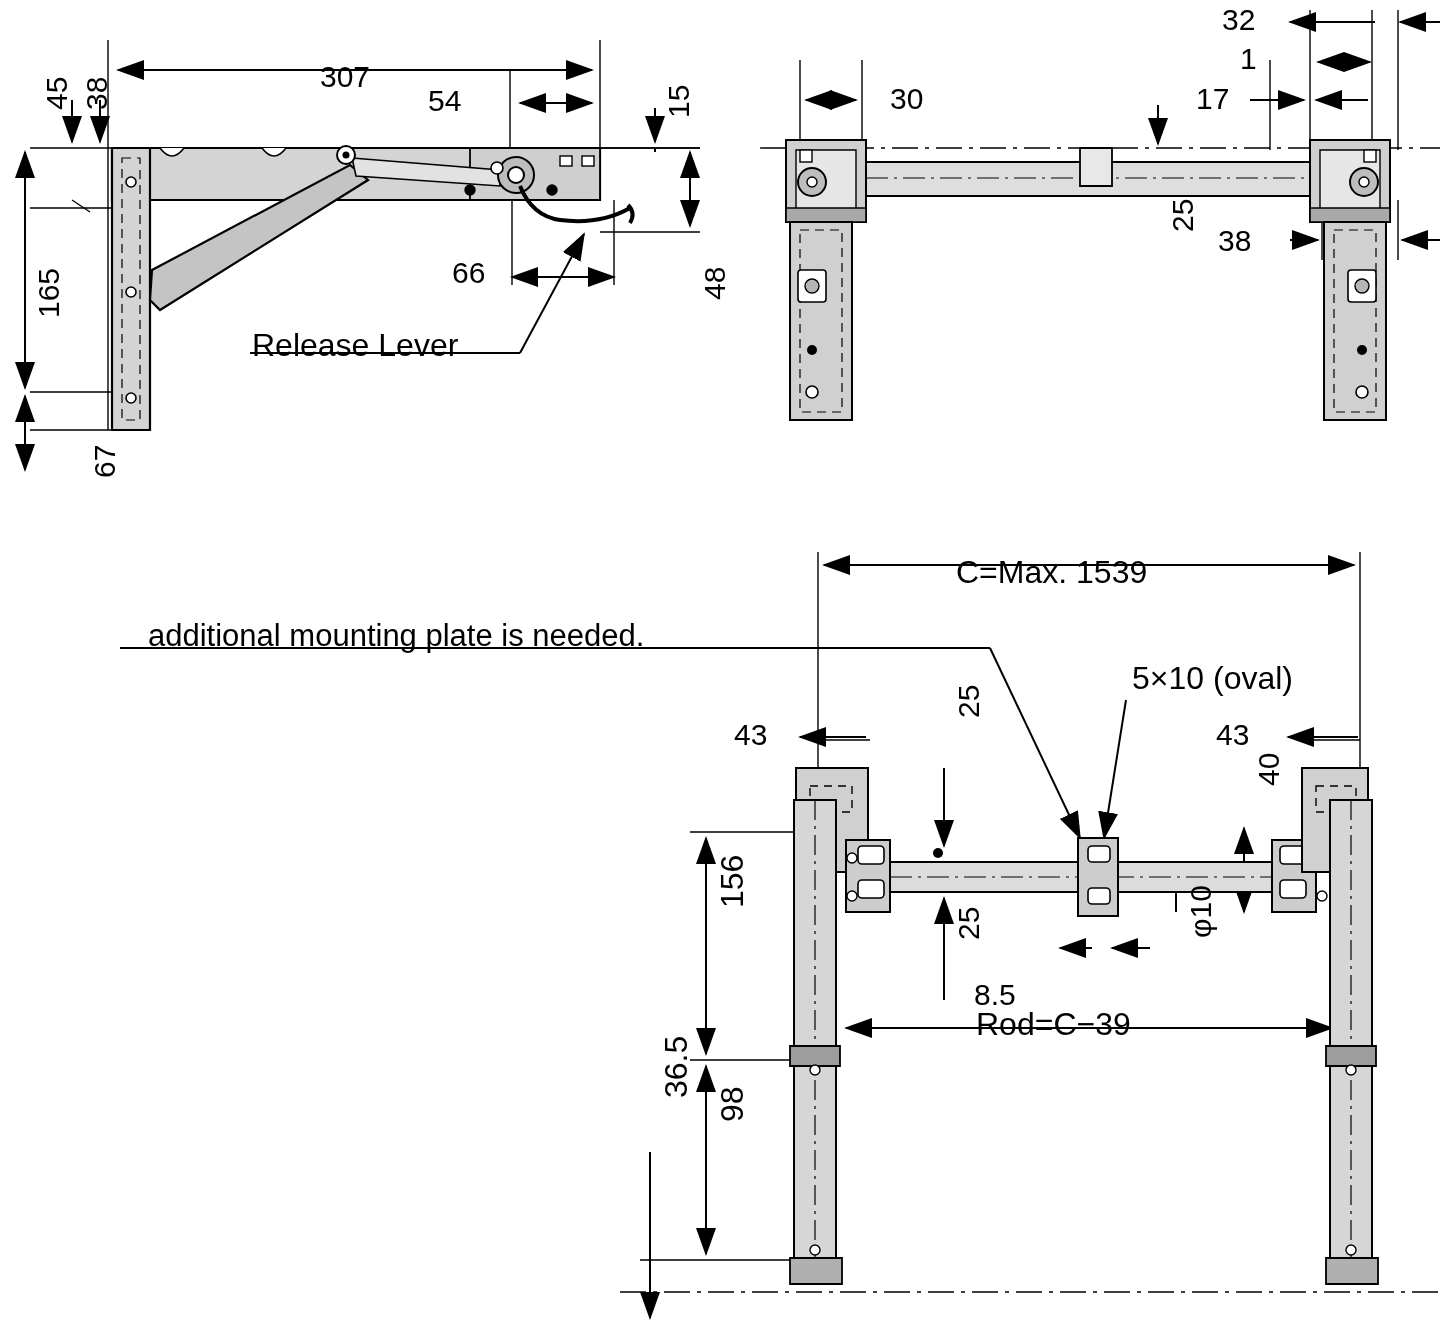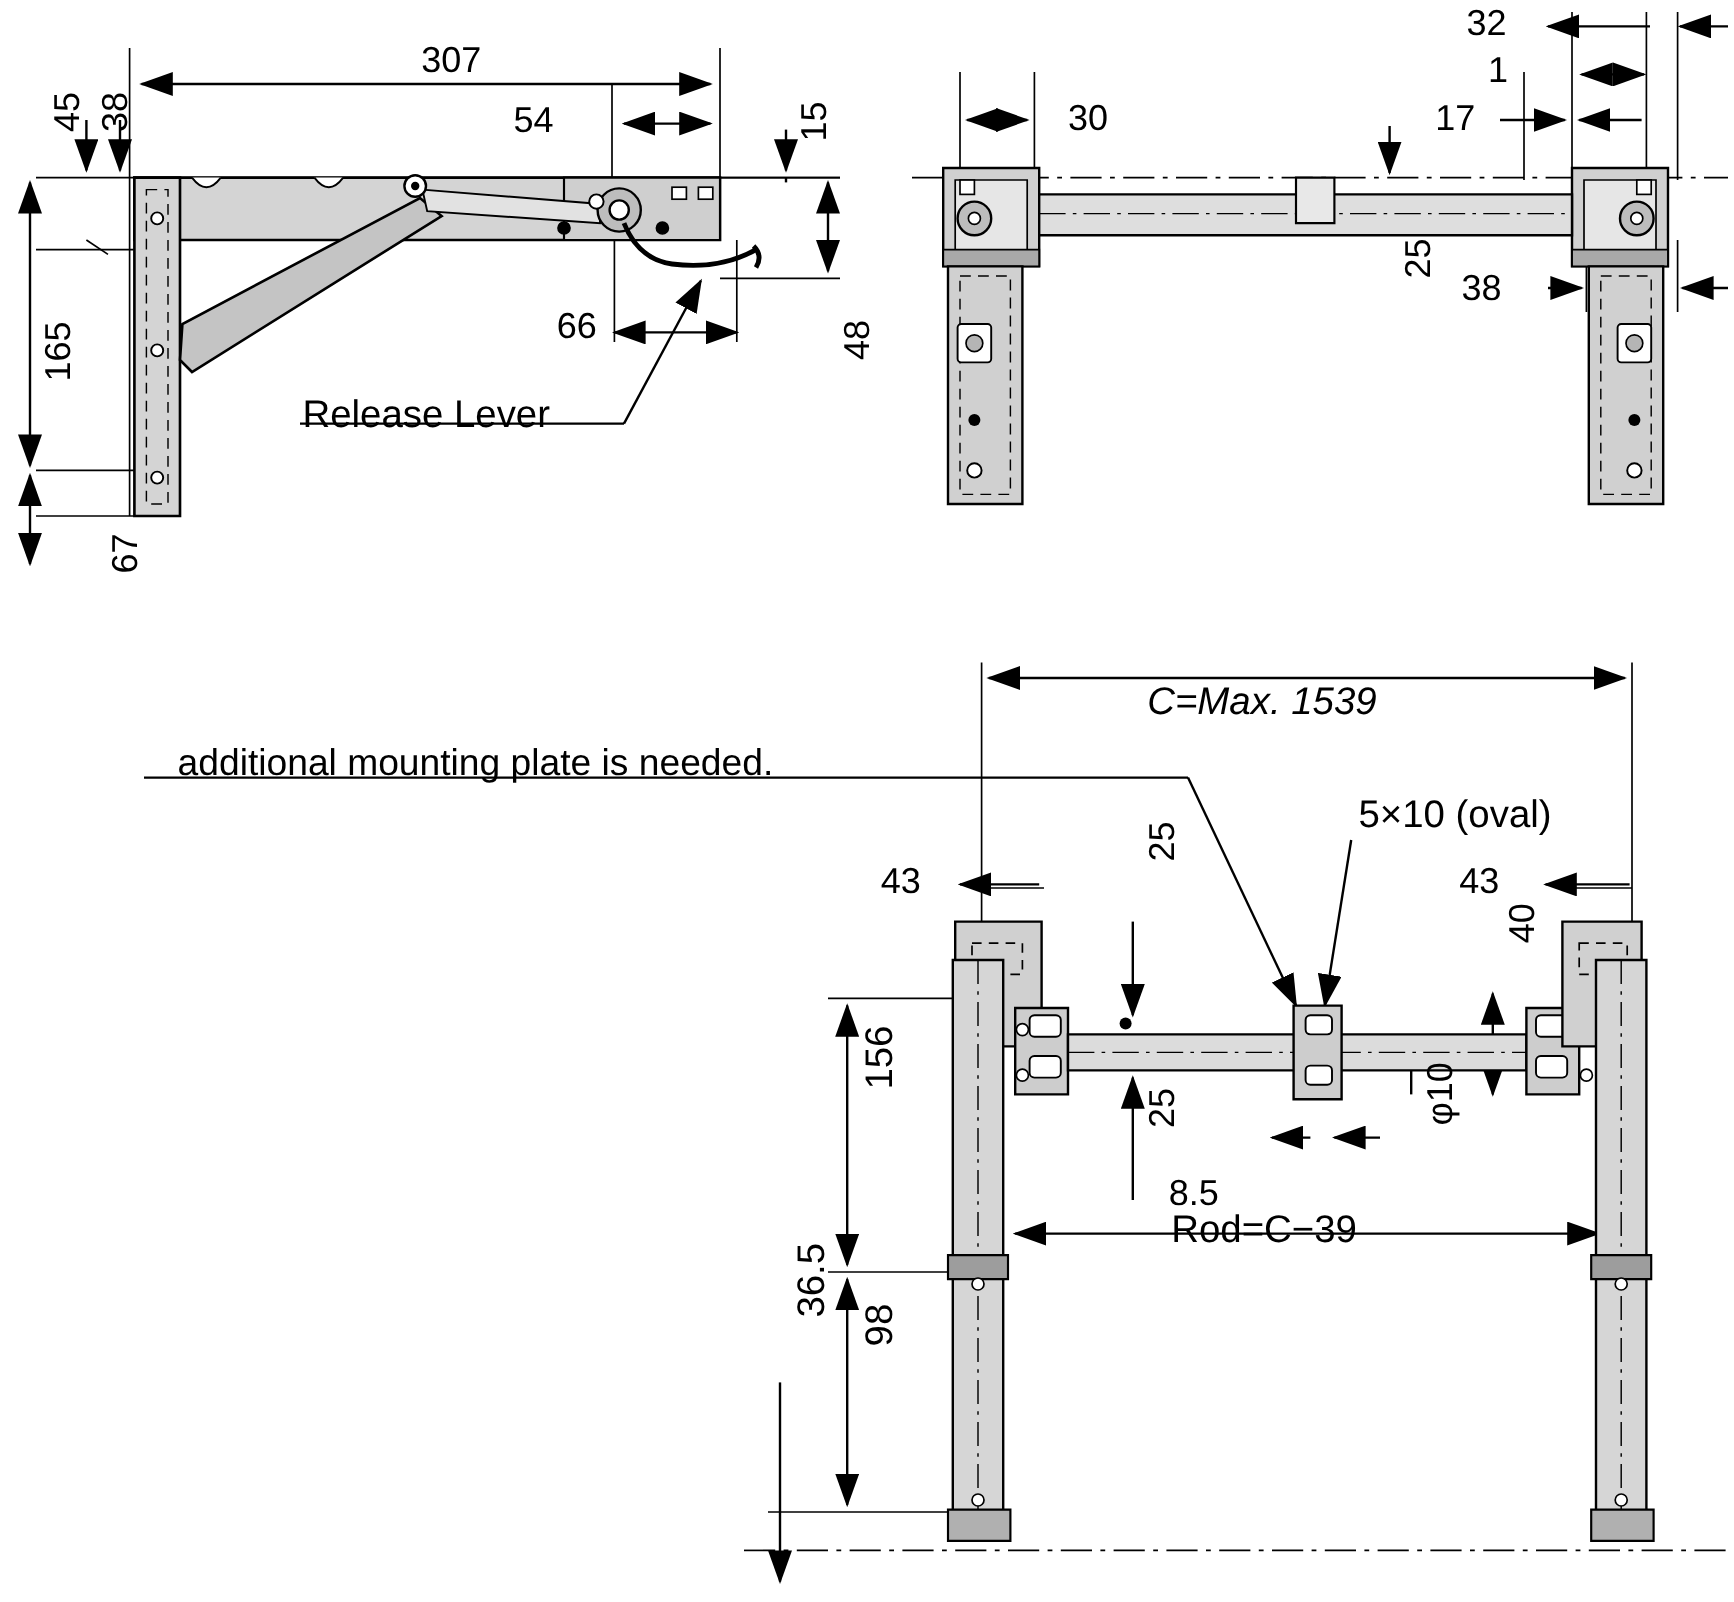--- a/index.html
+++ b/index.html
@@ -262,41 +262,41 @@
       <line x1="1351" y1="800" x2="1351" y2="1280" stroke-width="1.2" stroke-dasharray="20,6,3,6"></line>
       <path d="M1326,1046 L1376,1046 L1376,1066 L1326,1066 Z" fill="#9d9d9d" stroke="#000" stroke-width="1.8"></path>
       <path d="M1326,1258 L1378,1258 L1378,1284 L1326,1284 Z" fill="#b0b0b0" stroke="#000" stroke-width="1.8"></path>
       <circle cx="1351" cy="1070" r="5" fill="#fff" stroke="#000" stroke-width="1.4"></circle>
       <circle cx="1351" cy="1250" r="5" fill="#fff" stroke="#000" stroke-width="1.4"></circle>
 
       <circle cx="938" cy="853" r="5" fill="#000" stroke="none"></circle>
     </g>
   </svg>
 
-  <div class="lbl dim" style="left:320px; top:36px;margin-left:31px;">307</div>
+  <div class="lbl dim" style="left:320px; top:62px;">307</div>
   <div class="lbl dim" style="left:428px; top:86px;">54</div>
   <div class="lbl dim rot" style="left:664px; top:118px;">15</div>
   <div class="lbl dim rot" style="left:700px; top:300px;">48</div>
   <div class="lbl dim rot" style="left:34px; top:318px;">165</div>
   <div class="lbl dim rot" style="left:90px; top:478px;">67</div>
   <div class="lbl dim rot" style="left:42px; top:110px;">45</div>
   <div class="lbl dim rot" style="left:82px; top:110px;">38</div>
-  <div class="lbl dim" style="left:452px; top:258px;margin-left:12px;">66</div>
+  <div class="lbl dim" style="left:452px; top:258px;">66</div>
   <div class="lbl big" style="left:252px; top:329px;">Release Lever</div>
 
   <div class="lbl dim" style="left:1222px; top:5px;">32</div>
   <div class="lbl dim" style="left:1240px; top:44px;">1</div>
   <div class="lbl dim" style="left:1196px; top:84px;">17</div>
   <div class="lbl dim" style="left:878px; top:84px;margin-left:12px;">30</div>
   <div class="lbl dim rot" style="left:1168px; top:232px;">25</div>
   <div class="lbl dim" style="left:1218px; top:226px;">38</div>
 
   <div class="lbl note" style="left:148px; top:598px;margin-top:22px;">additional mounting plate is needed.</div>
 
-  <div class="lbl big" style="left:956px; top:568px;font-style:italic;">C=Max. 1539</div>
+  <div class="lbl big" style="left:956px; top:556px;">C=Max. 1539</div>
   <div class="lbl big" style="left:1132px; top:662px;text-align:center;">5×10 (oval)</div>
   <div class="lbl dim" style="left:734px; top:720px;">43</div>
   <div class="lbl dim" style="left:1216px; top:720px;">43</div>
   <div class="lbl dim rot" style="left:954px; top:718px;">25</div>
   <div class="lbl dim rot" style="left:954px; top:940px;">25</div>
   <div class="lbl dim" style="left:974px; top:980px;">8.5</div>
   <div class="lbl dim rot" style="left:1186px; top:938px;">φ10</div>
   <div class="lbl dim rot" style="left:1254px; top:786px;">40</div>
   <div class="lbl big" style="left:976px; top:1008px;">Rod=C−39</div>
   <div class="lbl big rot" style="left:716px; top:908px;">156</div>

